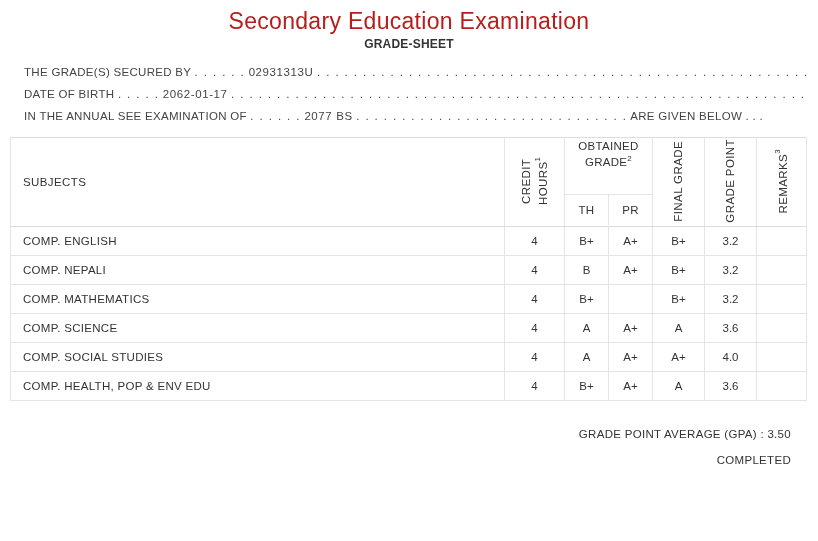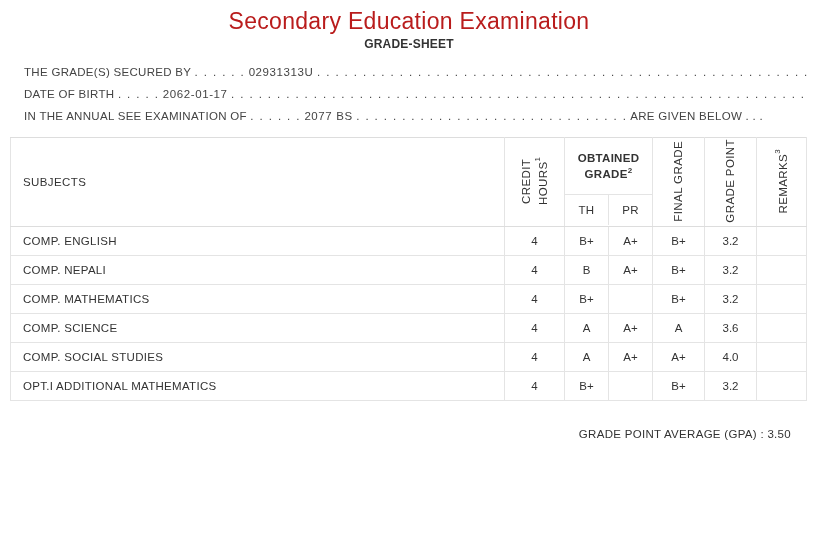--- a/index.html
+++ b/index.html
@@ -92,24 +92,24 @@
     vertical-align: top;
   }
   .obt-wrap {
     display: flex;
     flex-direction: column;
     height: 86px;
   }
   .obt-title {
     flex: 1 1 auto;
     display: flex;
-    align-items: center;
+    align-items: flex-start;
     justify-content: center;
     text-align: center;
-    font-weight: bold;
+    font-weight: normal;
     letter-spacing: 0.3px;
     line-height: 1.3;
     border-bottom: 1px solid #e4e4e4;
     padding: 0 4px;
   }
   .obt-subs {
     display: flex;
     height: 30px;
   }
   .obt-sub {
@@ -265,28 +265,29 @@
       <tr>
         <td class="subject">COMP. SOCIAL STUDIES</td>
         <td class="c">4</td>
         <td class="c">A</td>
         <td class="c">A+</td>
         <td class="c">A+</td>
         <td class="c">4.0</td>
         <td class="c"></td>
       </tr>
       <tr>
-        <td class="subject">OPT.I ADDITIONAL MATHEMATICS</td>
-        <td class="c">4</td>
-        <td class="c">B+</td>
-        <td class="c"></td>
-        <td class="c">B+</td>
-        <td class="c">3.2</td>
+        <td class="subject">COMP. HEALTH, POP &amp; ENV EDU</td>
+        <td class="c">4</td>
+        <td class="c">B+</td>
+        <td class="c">A+</td>
+        <td class="c">A</td>
+        <td class="c">3.6</td>
         <td class="c"></td>
       </tr>
     </tbody>
   </table>
 
   <div class="footer">
     <div class="gpa">GRADE POINT AVERAGE (GPA) : 3.50</div>
+    <div class="completed">COMPLETED</div>
   </div>
 
 </div>
 
 </body></html>

